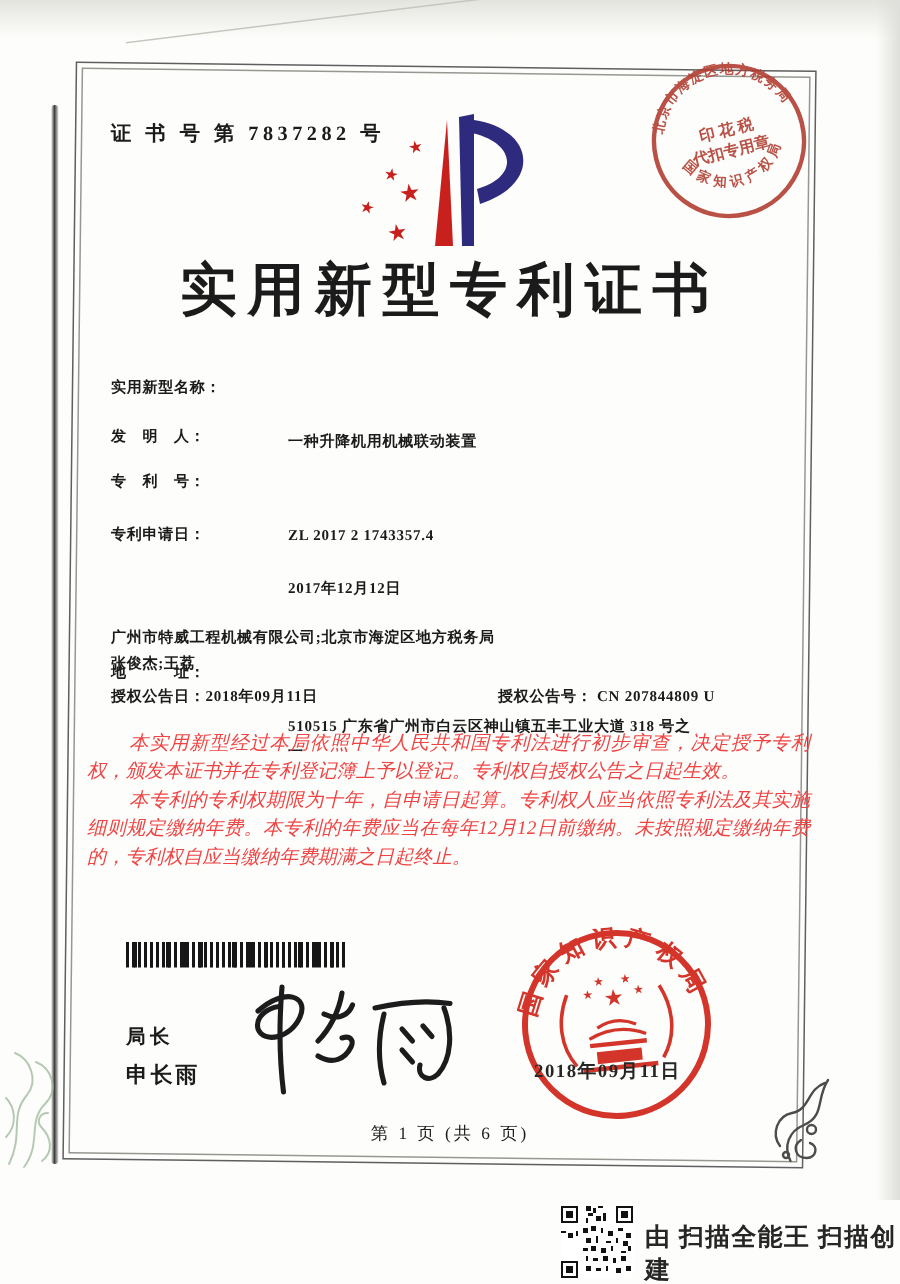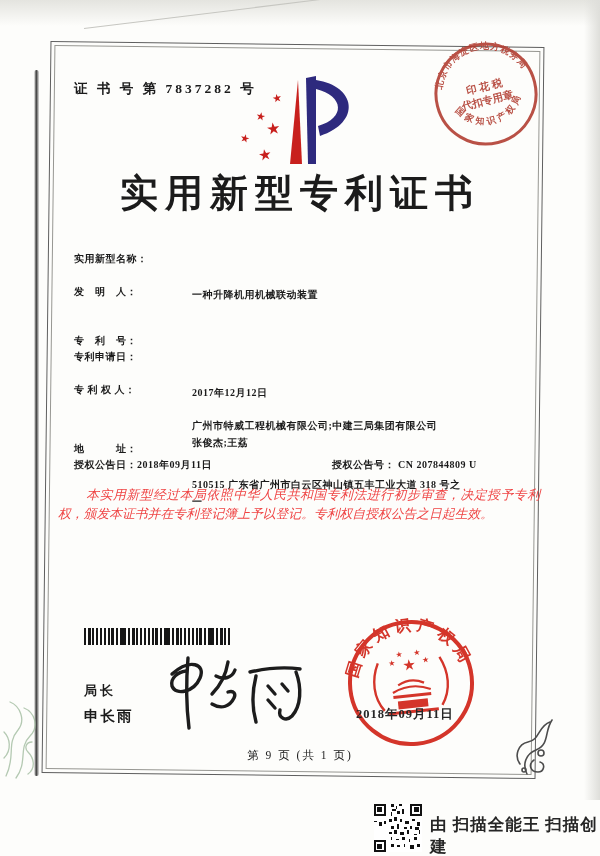--- a/index.html
+++ b/index.html
@@ -21,21 +21,21 @@
   .frame::after{content:"";position:absolute;inset:3px;border:1px solid #979792;}
   
   .cert-no{left:74px;top:80px;font-size:13.5px;font-weight:600;letter-spacing:3px;}
   .logo{left:232px;top:70px;}
   .tax-seal{left:428px;top:36px;transform:rotate(-14deg);opacity:.88;}
   .title{left:60px;top:168px;width:480px;text-align:center;font-size:38px;font-weight:700;letter-spacing:7px;}
   
   .frow{position:absolute;left:74px;width:468px;display:flex;font-size:10px;font-weight:600;letter-spacing:.5px;line-height:17px;}
   .f-label{width:118px;flex:none;}
   .f-val{flex:1;margin-top:36px;}
-  .r-name{top:250px}.r-inv{top:283px}.r-pat{top:332px}.r-fil{top:348px}
+  .r-name{top:250px}.r-inv{top:283px}.r-pat{top:313px}.r-fil{top:348px}
   .r-own{top:381px}.r-addr{top:440px}
   .r-grant{top:456px}
   .grant-no{position:absolute;left:258px;top:0;white-space:nowrap;}
   
   .paras{left:58px;top:486px;width:482px;font-size:12.8px;line-height:19px;text-align:justify;font-style:italic;font-weight:500;color:#ef4444;}
   .paras p{margin:0;text-indent:2.2em;}
   
   .barcode{left:84px;top:628px;width:148px;height:17px;
     background-image:
       repeating-linear-gradient(90deg,#161616 0 2px,rgba(0,0,0,0) 2px 4px),
@@ -96,29 +96,29 @@
 
 <div class="frow r-name">
   <span class="f-label">实用新型名称：</span>
   <span class="f-val">一种升降机用机械联动装置</span>
 </div>
 <div class="frow r-inv">
   <span class="f-label">发　明　人：</span>
 </div>
 <div class="frow r-pat">
   <span class="f-label">专　利　号：</span>
+  <span class="f-val">ZL 2017 2 1743357.4</span>
 </div>
 <div class="frow r-fil">
   <span class="f-label">专利申请日：</span>
   <span class="f-val">2017年12月12日</span>
 </div>
 <div class="frow r-own">
-  <span class="f-label">专 利 权 人：</span>
   <span class="f-val">
-    <span>广州市特威工程机械有限公司;中建三局集团有限公司</span><br>
+    <span>广州市特威工程机械有限公司;北京市海淀区地方税务局</span><br>
     <span>张俊杰;王荔</span>
   </span>
 </div>
 <div class="frow r-addr">
   <span class="f-label">地　　　址：</span>
   <span class="f-val">
     <span>510515 广东省广州市白云区神山镇五丰工业大道 318 号之</span><br>
     <span>一</span>
   </span>
 </div>
@@ -126,20 +126,21 @@
   <span>授权公告日：</span>
   <span>2018年09月11日</span>
   <span class="grant-no">
     <span>授权公告号：</span>
     <span>CN 207844809 U</span>
   </span>
 </div>
 
 <div class="abs paras">
   <p>本实用新型经过本局依照中华人民共和国专利法进行初步审查，决定授予专利权，颁发本证书并在专利登记簿上予以登记。专利权自授权公告之日起生效。</p>
+  <p>本专利的专利权期限为十年，自申请日起算。专利权人应当依照专利法及其实施细则规定缴纳年费。本专利的年费应当在每年12月12日前缴纳。未按照规定缴纳年费的，专利权自应当缴纳年费期满之日起终止。</p>
 </div>
 
 <div class="abs barcode"></div>
 
 <div class="abs director-title">局长</div>
 <div class="abs director-name">申长雨</div>
 <svg class="abs signature" width="180" height="90" viewBox="0 0 180 90" fill="none" stroke="#1c1c1c" stroke-width="3.4" stroke-linecap="round" stroke-linejoin="round">
   <path d="M38,10 C36,34 36,56 39,80"></path>
   <path d="M22,26 C40,10 56,16 50,30 C44,44 26,48 22,38 C20,30 28,24 36,23"></path>
   <path d="M78,14 C76,26 70,38 62,46"></path>
@@ -171,21 +172,21 @@
     <path d="M96,42 C104,58 104,76 94,90" stroke="#d1261b" stroke-width="2.4" fill="none"></path>
     <path d="M52,66 Q65,59 78,66" stroke="#d1261b" stroke-width="2.2" fill="none"></path>
     <path d="M46,73 Q65,64 84,73" stroke="#d1261b" stroke-width="2.2" fill="none"></path>
     <rect x="46" y="76" width="38" height="3"></rect>
     <rect x="50" y="82" width="30" height="8"></rect>
     <rect x="40" y="92" width="50" height="3"></rect>
   </g>
 </svg>
 <div class="abs seal-date">2018年09月11日</div>
 
-<div class="abs footer-page">第 9 页 (共 1 页)</div>
+<div class="abs footer-page">第 1 页 (共 6 页)</div>
 
 <svg class="abs corner-orn" width="62" height="60" viewBox="0 0 62 60" fill="none" stroke="#4c4c4c" stroke-width="1.6" stroke-linecap="round">
   <path d="M58,2 C50,14 56,26 42,32 C32,36 28,46 33,56"></path>
   <path d="M56,4 C44,8 46,22 34,24 C24,26 20,38 26,46"></path>
   <path d="M40,42 C34,46 36,54 44,54 C50,54 52,46 46,44"></path>
   <circle cx="47" cy="35" r="3"></circle>
   <circle cx="30" cy="52" r="2"></circle>
 </svg>
 <svg class="abs guilloche" width="92" height="92" viewBox="0 0 92 92" fill="none" stroke="#9cb89a" stroke-width="1.3" stroke-linecap="round">
   <path d="M6,88 C16,68 6,56 18,42 C26,32 20,18 10,14"></path>

